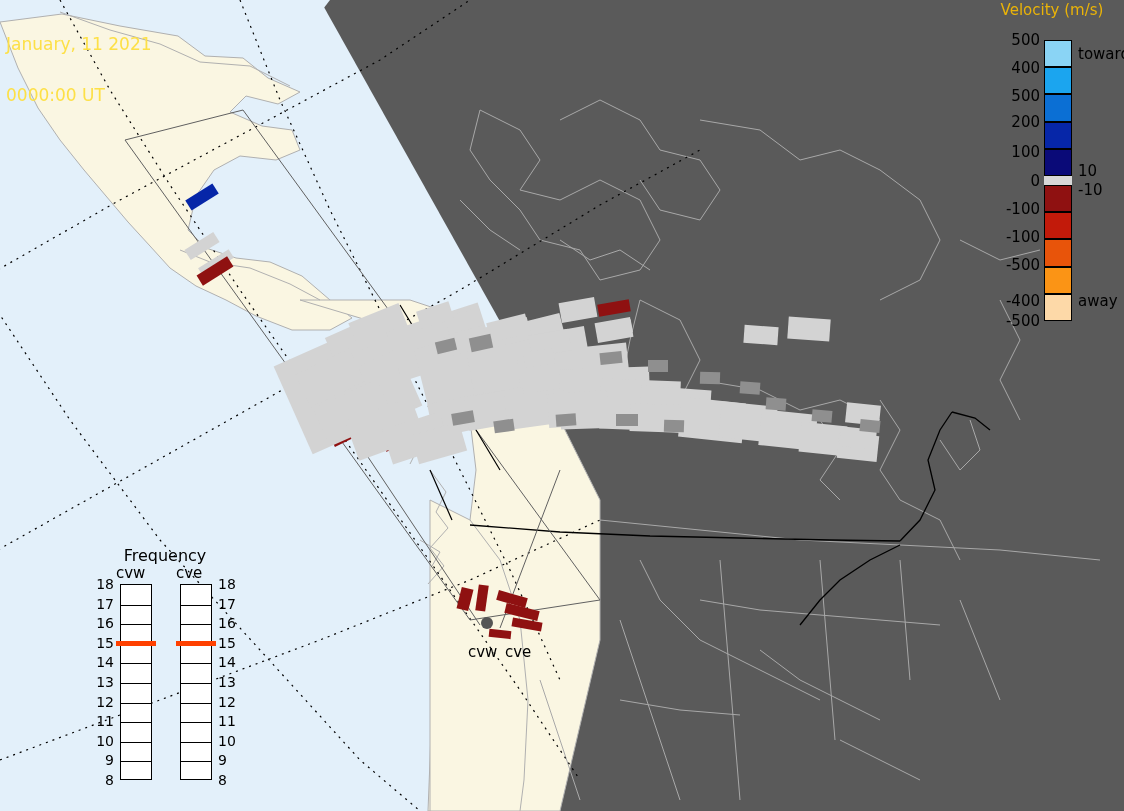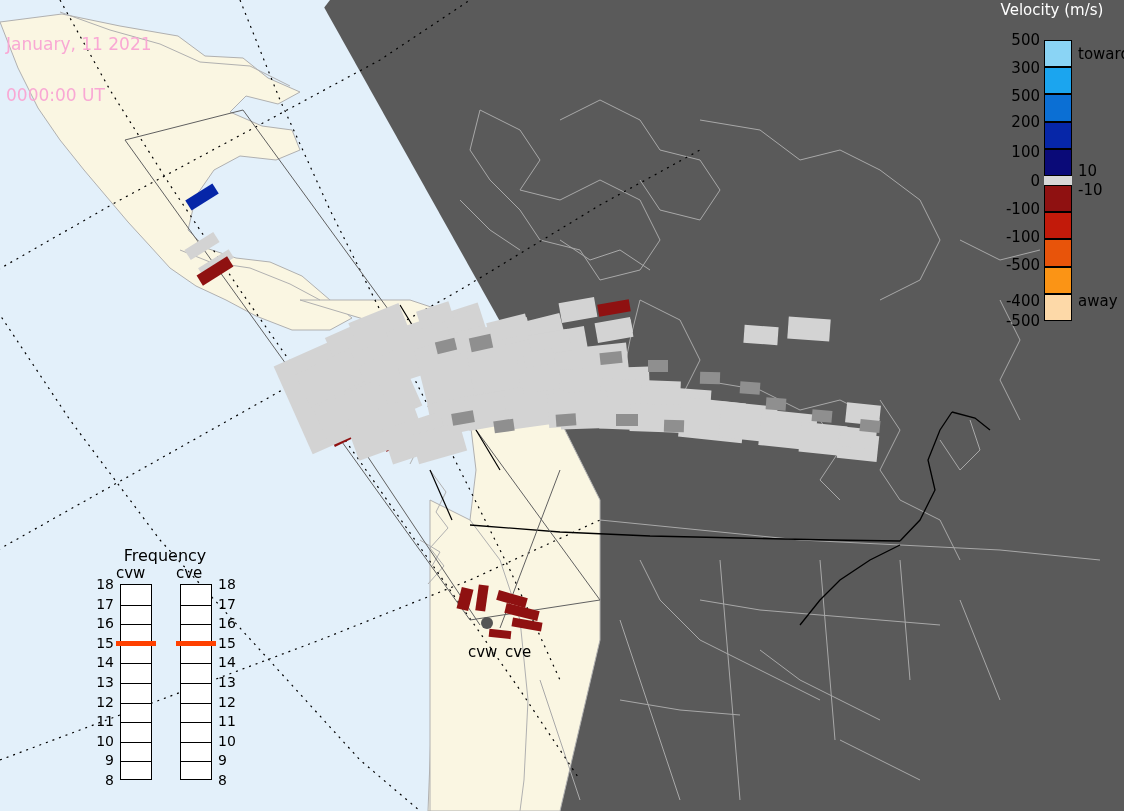--- a/index.html
+++ b/index.html
@@ -1,25 +1,25 @@
 <!DOCTYPE html>
 <html><head>
 <meta charset="utf-8">
 <style>
   html,body{margin:0;padding:0;background:#5a5a5a;}
   body{font-family:"DejaVu Sans",sans-serif;}
   #stage{position:relative;width:1124px;height:811px;overflow:hidden;background:#5a5a5a;}
   #mapsvg{position:absolute;left:0;top:0;width:1124px;height:811px;}
-  .ttl{position:absolute;left:6px;top:2px;color:#f9a8d4;font-size:17px;line-height:17px;
+  .ttl{position:absolute;left:6px;top:2px;color:#fde047;font-size:17px;line-height:17px;
        font-family:"DejaVu Sans",sans-serif;white-space:pre;}
   .ttl div{letter-spacing:0px;}
   
   #cbwrap{position:absolute;left:1044px;top:40px;width:28px;height:281px;}
   .cbseg{position:absolute;left:0;width:28px;box-sizing:border-box;border:1px solid #000;}
-  #cbtitle{position:absolute;left:980px;top:3px;width:144px;text-align:center;color:#ffffff;
+  #cbtitle{position:absolute;left:980px;top:3px;width:144px;text-align:center;color:#eab308;
            font-size:15px;line-height:15px;}
   .cbtick{position:absolute;right:0;width:54px;text-align:right;color:#000;font-size:15px;
           line-height:15px;}
   #cbticks{position:absolute;left:980px;top:0;width:60px;height:811px;}
   .cbside{position:absolute;left:0;color:#000;font-size:15px;line-height:15px;white-space:nowrap;}
   #cbsides{position:absolute;left:1078px;top:0;width:60px;height:811px;}
   
   #freqbox{position:absolute;left:90px;top:548px;width:150px;height:246px;}
   #freqtitle{position:absolute;left:0;top:0;width:150px;text-align:center;color:#000;
              font-size:16px;line-height:16px;}
@@ -245,21 +245,21 @@
       <div class="cbseg" style="top: 108.8px; height: 27.2px; background: rgb(10, 10, 120);"></div>
       <div class="cbseg" style="top: 136px; height: 9px; background: rgb(216, 216, 216); border: none;"></div>
       <div class="cbseg" style="top: 145px; height: 27.2px; background: rgb(143, 17, 17);"></div>
       <div class="cbseg" style="top: 172.2px; height: 27.2px; background: rgb(194, 26, 10);"></div>
       <div class="cbseg" style="top: 199.4px; height: 27.2px; background: rgb(232, 84, 10);"></div>
       <div class="cbseg" style="top: 226.6px; height: 27.2px; background: rgb(251, 148, 21);"></div>
       <div class="cbseg" style="top: 253.8px; height: 27.2px; background: rgb(253, 217, 168);"></div>
     </div>
   <div id="cbticks">
       <div class="cbtick" style="top: 33px;">500</div>
-      <div class="cbtick" style="top: 61.1px;">300</div>
+      <div class="cbtick" style="top: 61.1px;">400</div>
       <div class="cbtick" style="top: 89.2px;">500</div>
       <div class="cbtick" style="top: 115px;">200</div>
       <div class="cbtick" style="top: 145.4px;">100</div>
       <div class="cbtick" style="top: 173.5px;">0</div>
       <div class="cbtick" style="top: 201.6px;">-100</div>
       <div class="cbtick" style="top: 229.7px;">-100</div>
       <div class="cbtick" style="top: 257.8px;">-500</div>
       <div class="cbtick" style="top: 285.9px; margin-top: 8px;">-400</div>
       <div class="cbtick" style="top: 314px;">-500</div>
     </div>

